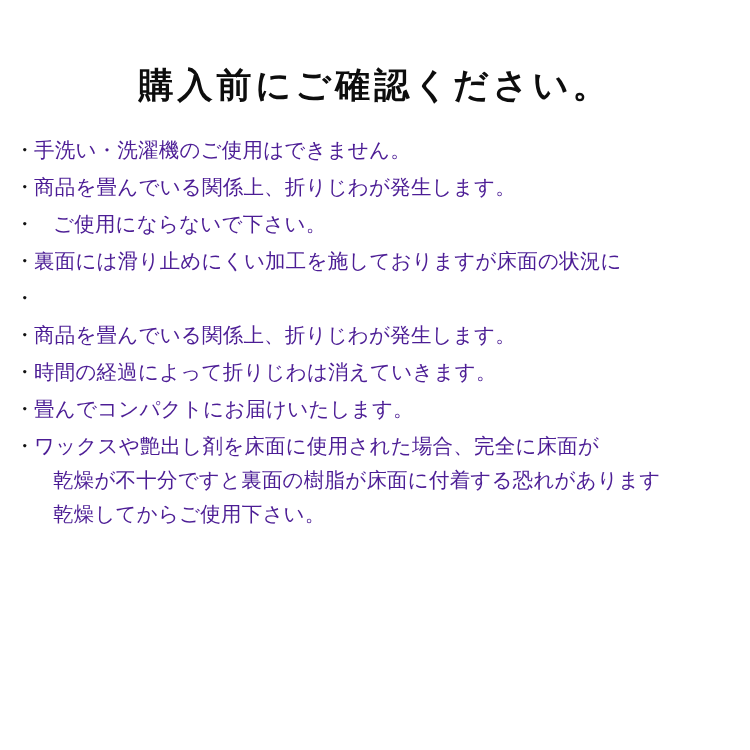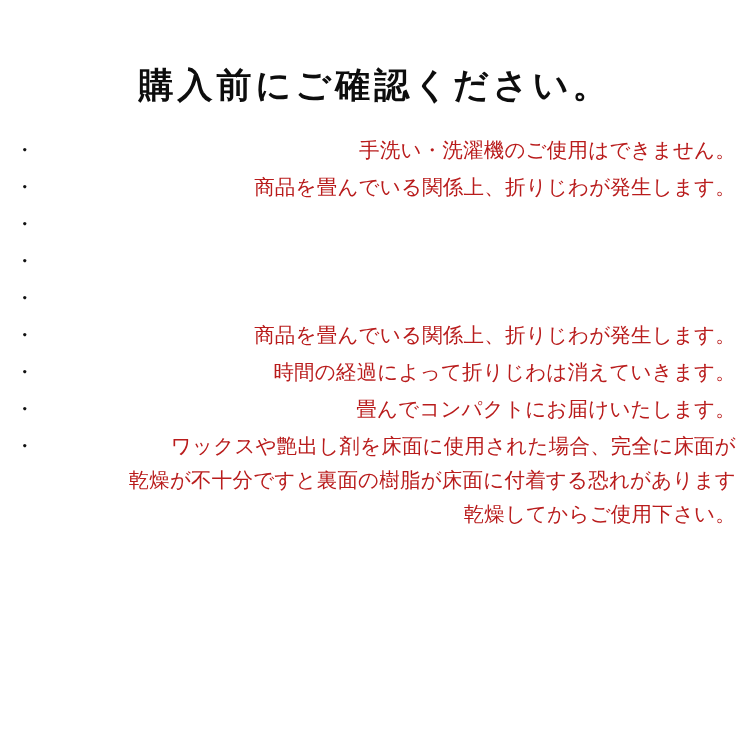--- a/index.html
+++ b/index.html
@@ -49,23 +49,22 @@
     width: 20px;
     font-size: 21px;
     line-height: 34px;
     color: #111111;
     text-align: left;
   }
   .note-body {
     flex: 1 1 auto;
     font-size: 20.5px;
     line-height: 34px;
-    color: #b91c1c;
+    color: #4c1d95;
     letter-spacing: 0.2px;
-    text-align: right;
   }
   .note-line {
     display: block;
     white-space: nowrap;
   }
   .note-line.indent {
     padding-left: 19px;
   }
 </style>
 </head>
@@ -87,26 +86,28 @@
     <div class="note">
       <span class="bullet">・</span>
       <span class="note-body">
         <span class="note-line">商品を畳んでいる関係上、折りじわが発生します。</span>
       </span>
     </div>
 
     <div class="note">
       <span class="bullet">・</span>
       <span class="note-body">
+        <span class="note-line indent">ご使用にならないで下さい。</span>
       </span>
     </div>
 
     <div class="note">
       <span class="bullet">・</span>
       <span class="note-body">
+        <span class="note-line">裏面には滑り止めにくい加工を施しておりますが床面の状況に</span>
       </span>
     </div>
 
     <div class="note">
       <span class="bullet">・</span>
       <span class="note-body">
       </span>
     </div>
 
     <div class="note">

